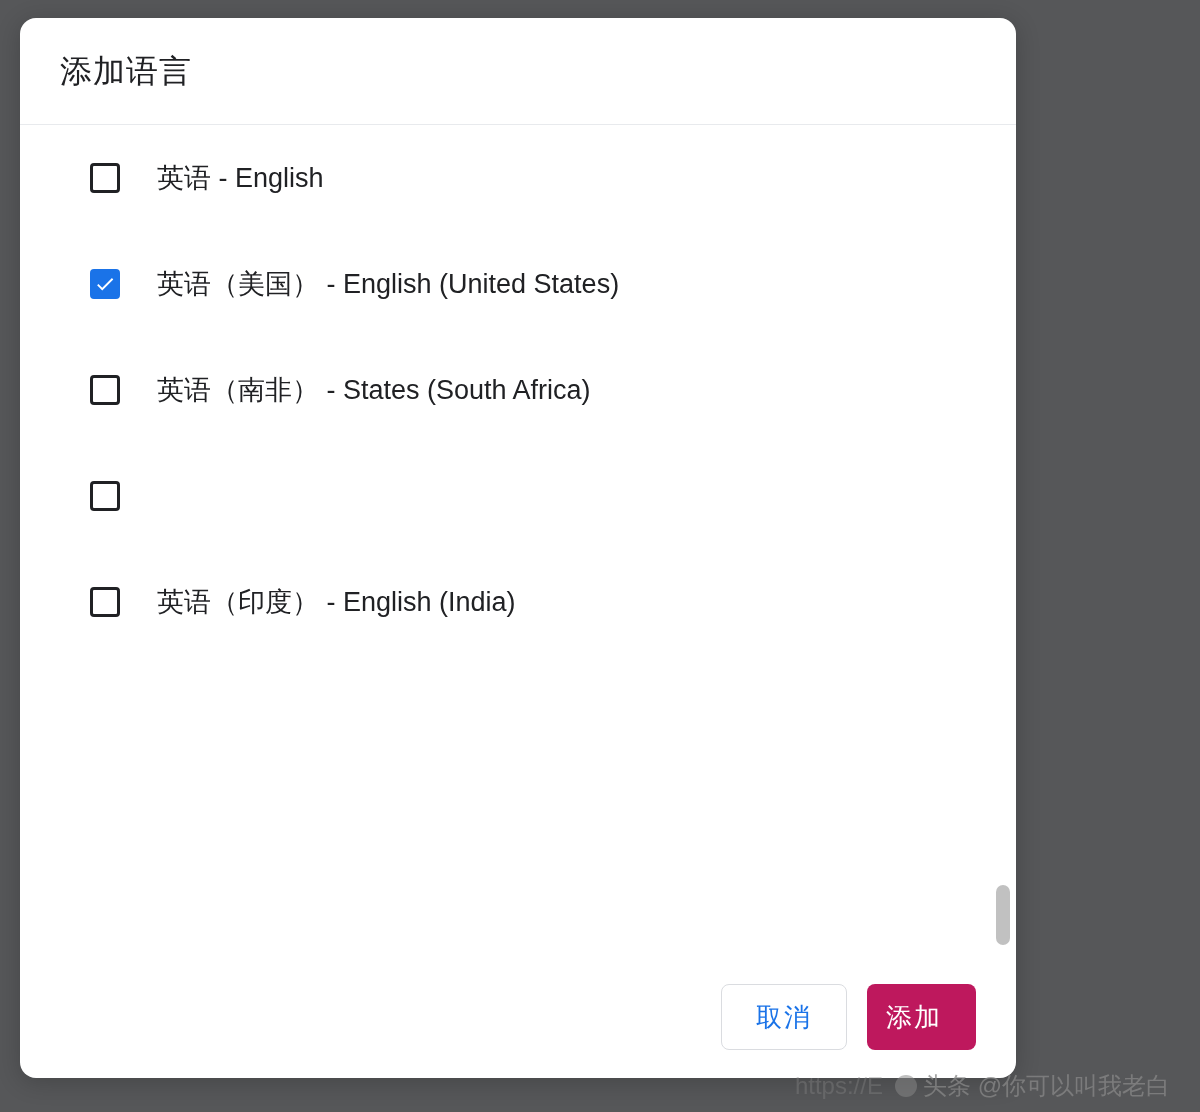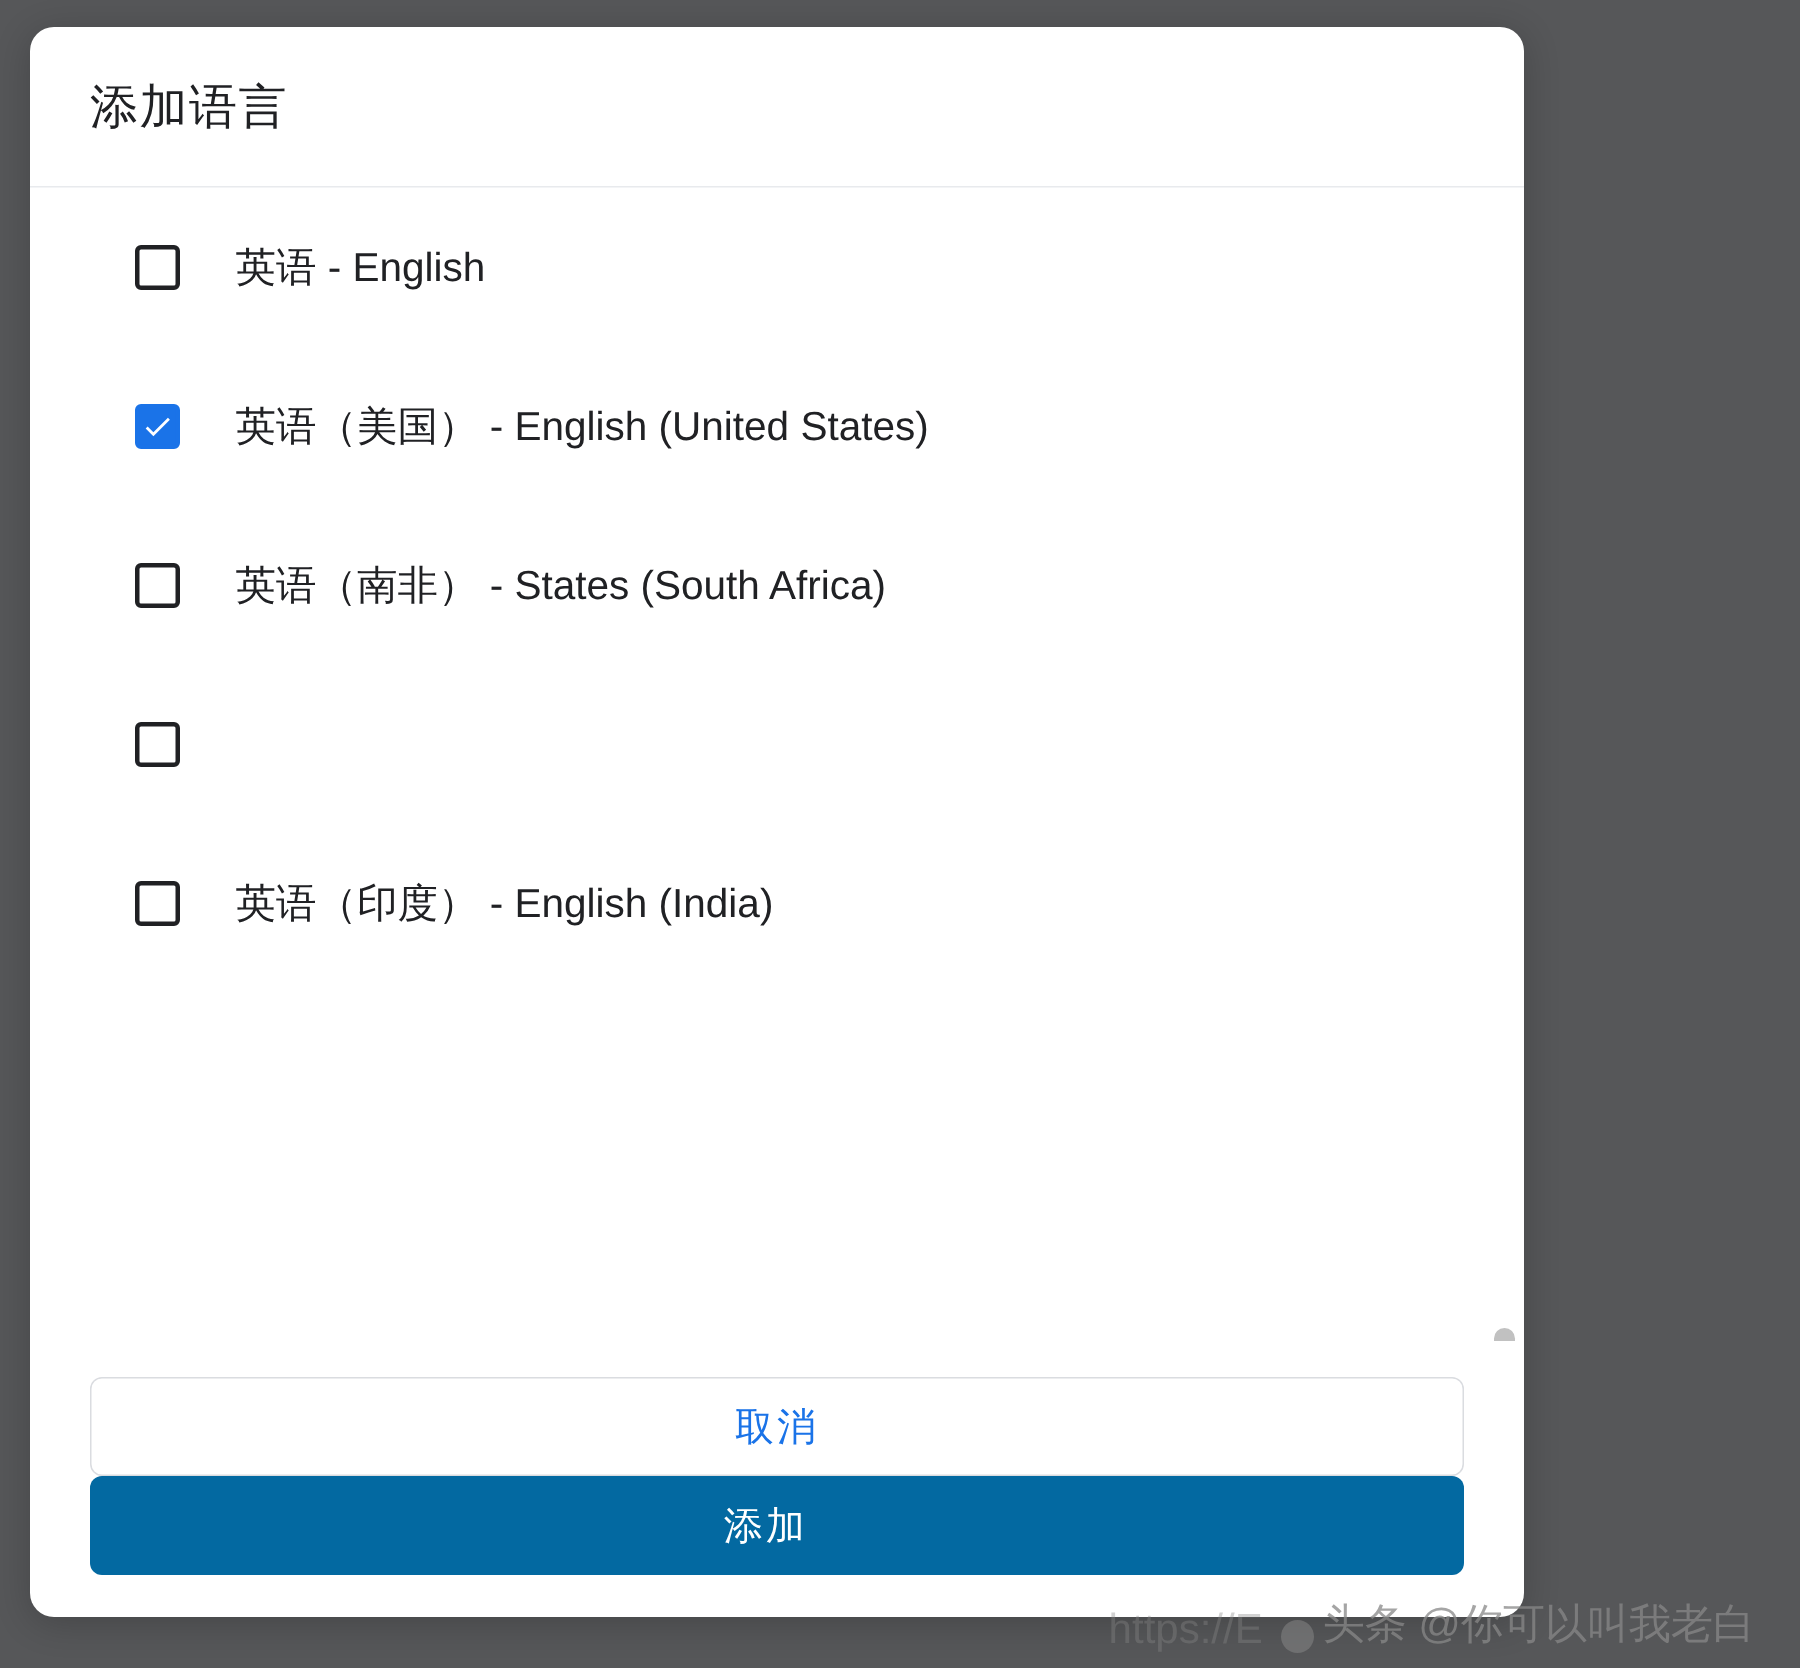--- a/index.html
+++ b/index.html
@@ -82,55 +82,55 @@
       right: 6px;
       top: 760px;
       width: 14px;
       height: 60px;
       background: #c1c1c1;
       border-radius: 7px;
     }
     .dialog-footer {
       display: flex;
       justify-content: flex-end;
+      gap: 20px;
       padding: 24px 40px 28px;
-      flex-direction: column;
     }
     .btn {
       height: 66px;
       padding: 0 34px;
       border-radius: 8px;
       font-size: 26px;
       cursor: pointer;
       display: flex;
       align-items: center;
       justify-content: center;
       font-weight: 500;
       letter-spacing: 2px;
     }
     .btn-cancel {
       background: #ffffff;
       color: #1a73e8;
       border: 1px solid #dadce0;
     }
     .btn-confirm {
-      background: #0369a1;
+      background: #be185d;
       color: #ffffff;
       border: none;
       padding-left: 19px;
     }
     .watermark {
       position: absolute;
       right: 30px;
       bottom: 10px;
-      font-size: 28px;
+      font-size: 24px;
       color: #888;
       opacity: 0.75;
       display: flex;
-      align-items: flex-end;
+      align-items: center;
       gap: 6px;
     }
     .watermark .faded {
       opacity: 0.5;
       margin-right: 6px;
     }
     .watermark-icon {
       width: 22px;
       height: 22px;
       background: #888;

